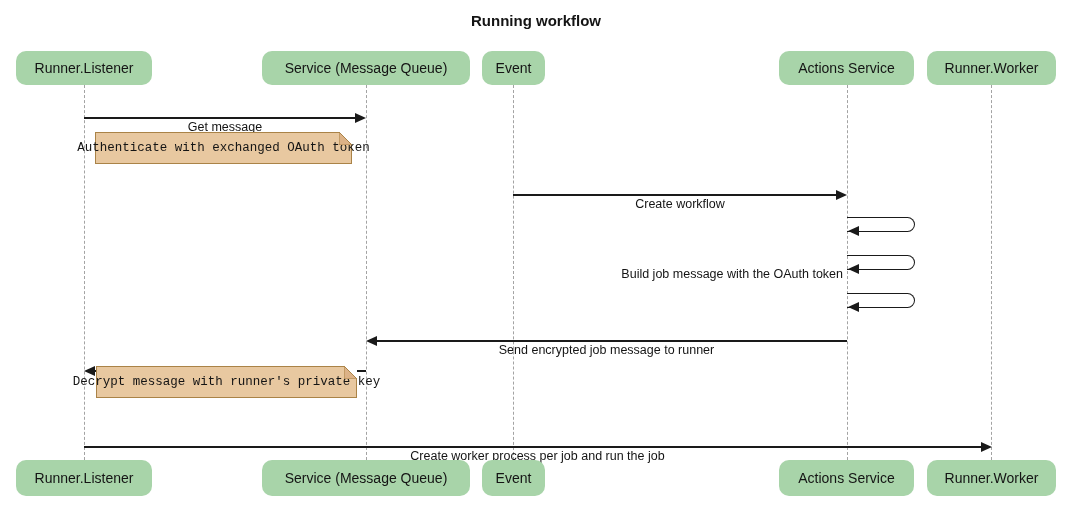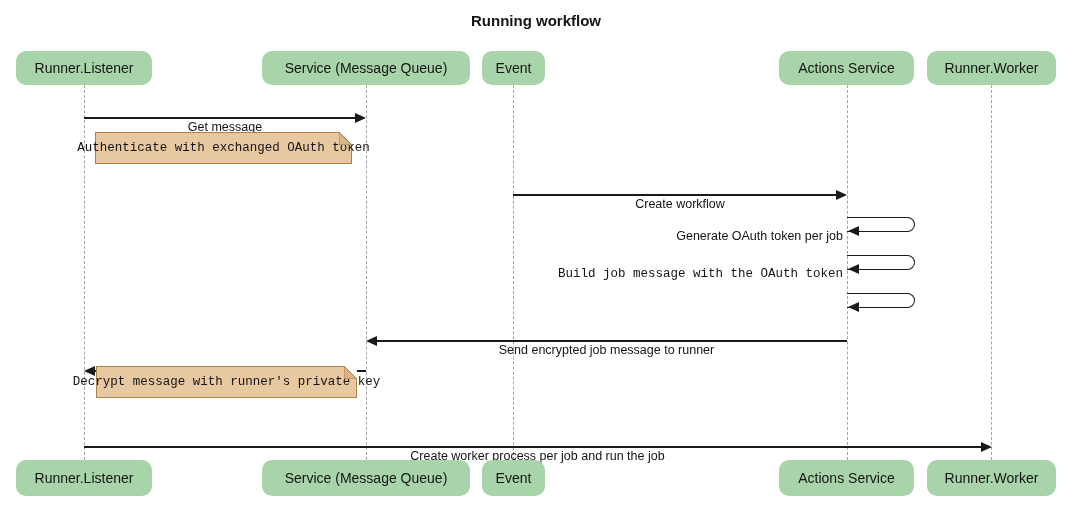--- a/index.html
+++ b/index.html
@@ -70,25 +70,24 @@
         <path d="M0,0 H13 V13 H0 Z" style="fill:var(--bg)"></path>
         <path d="M0,0 L13,13 H0 Z" style="fill:var(--note-fold);stroke:var(--note-border);stroke-width:1"></path>
       </svg>
     <span>Authenticate with exchanged OAuth token</span>
   </div>
 
   <div class="msg-label" style="left:513px;top:177px;width:334px;">Create workflow</div>
   <div class="msg-line" style="left:513px;top:194px;width:324px;"></div>
   <div class="head head-right" style="left:836px;top:190px;"></div>
 
-  <div class="msg-label right-align" style="right:229px;top:209px;left:440px;">Generate OAuth token per job</div>
   <div class="self-loop" style="left:847px;top:217px;"></div>
   <div class="head head-left" style="left:848px;top:226px;"></div>
 
-  <div class="msg-label right-align" style="right:229px;top:247px;left:440px;font-family:Liberation Mono, monospace;">Build job message with the OAuth token</div>
+  <div class="msg-label right-align" style="right:229px;top:247px;left:440px;">Build job message with the OAuth token</div>
   <div class="self-loop" style="left:847px;top:255px;"></div>
   <div class="head head-left" style="left:848px;top:264px;"></div>
 
   <div class="self-loop" style="left:847px;top:293px;"></div>
   <div class="head head-left" style="left:848px;top:302px;"></div>
 
   <div class="msg-label" style="left:366px;top:323px;width:481px;">Send encrypted job message to runner</div>
   <div class="msg-line" style="left:377px;top:340px;width:470px;"></div>
   <div class="head head-left" style="left:366px;top:336px;"></div>
 

